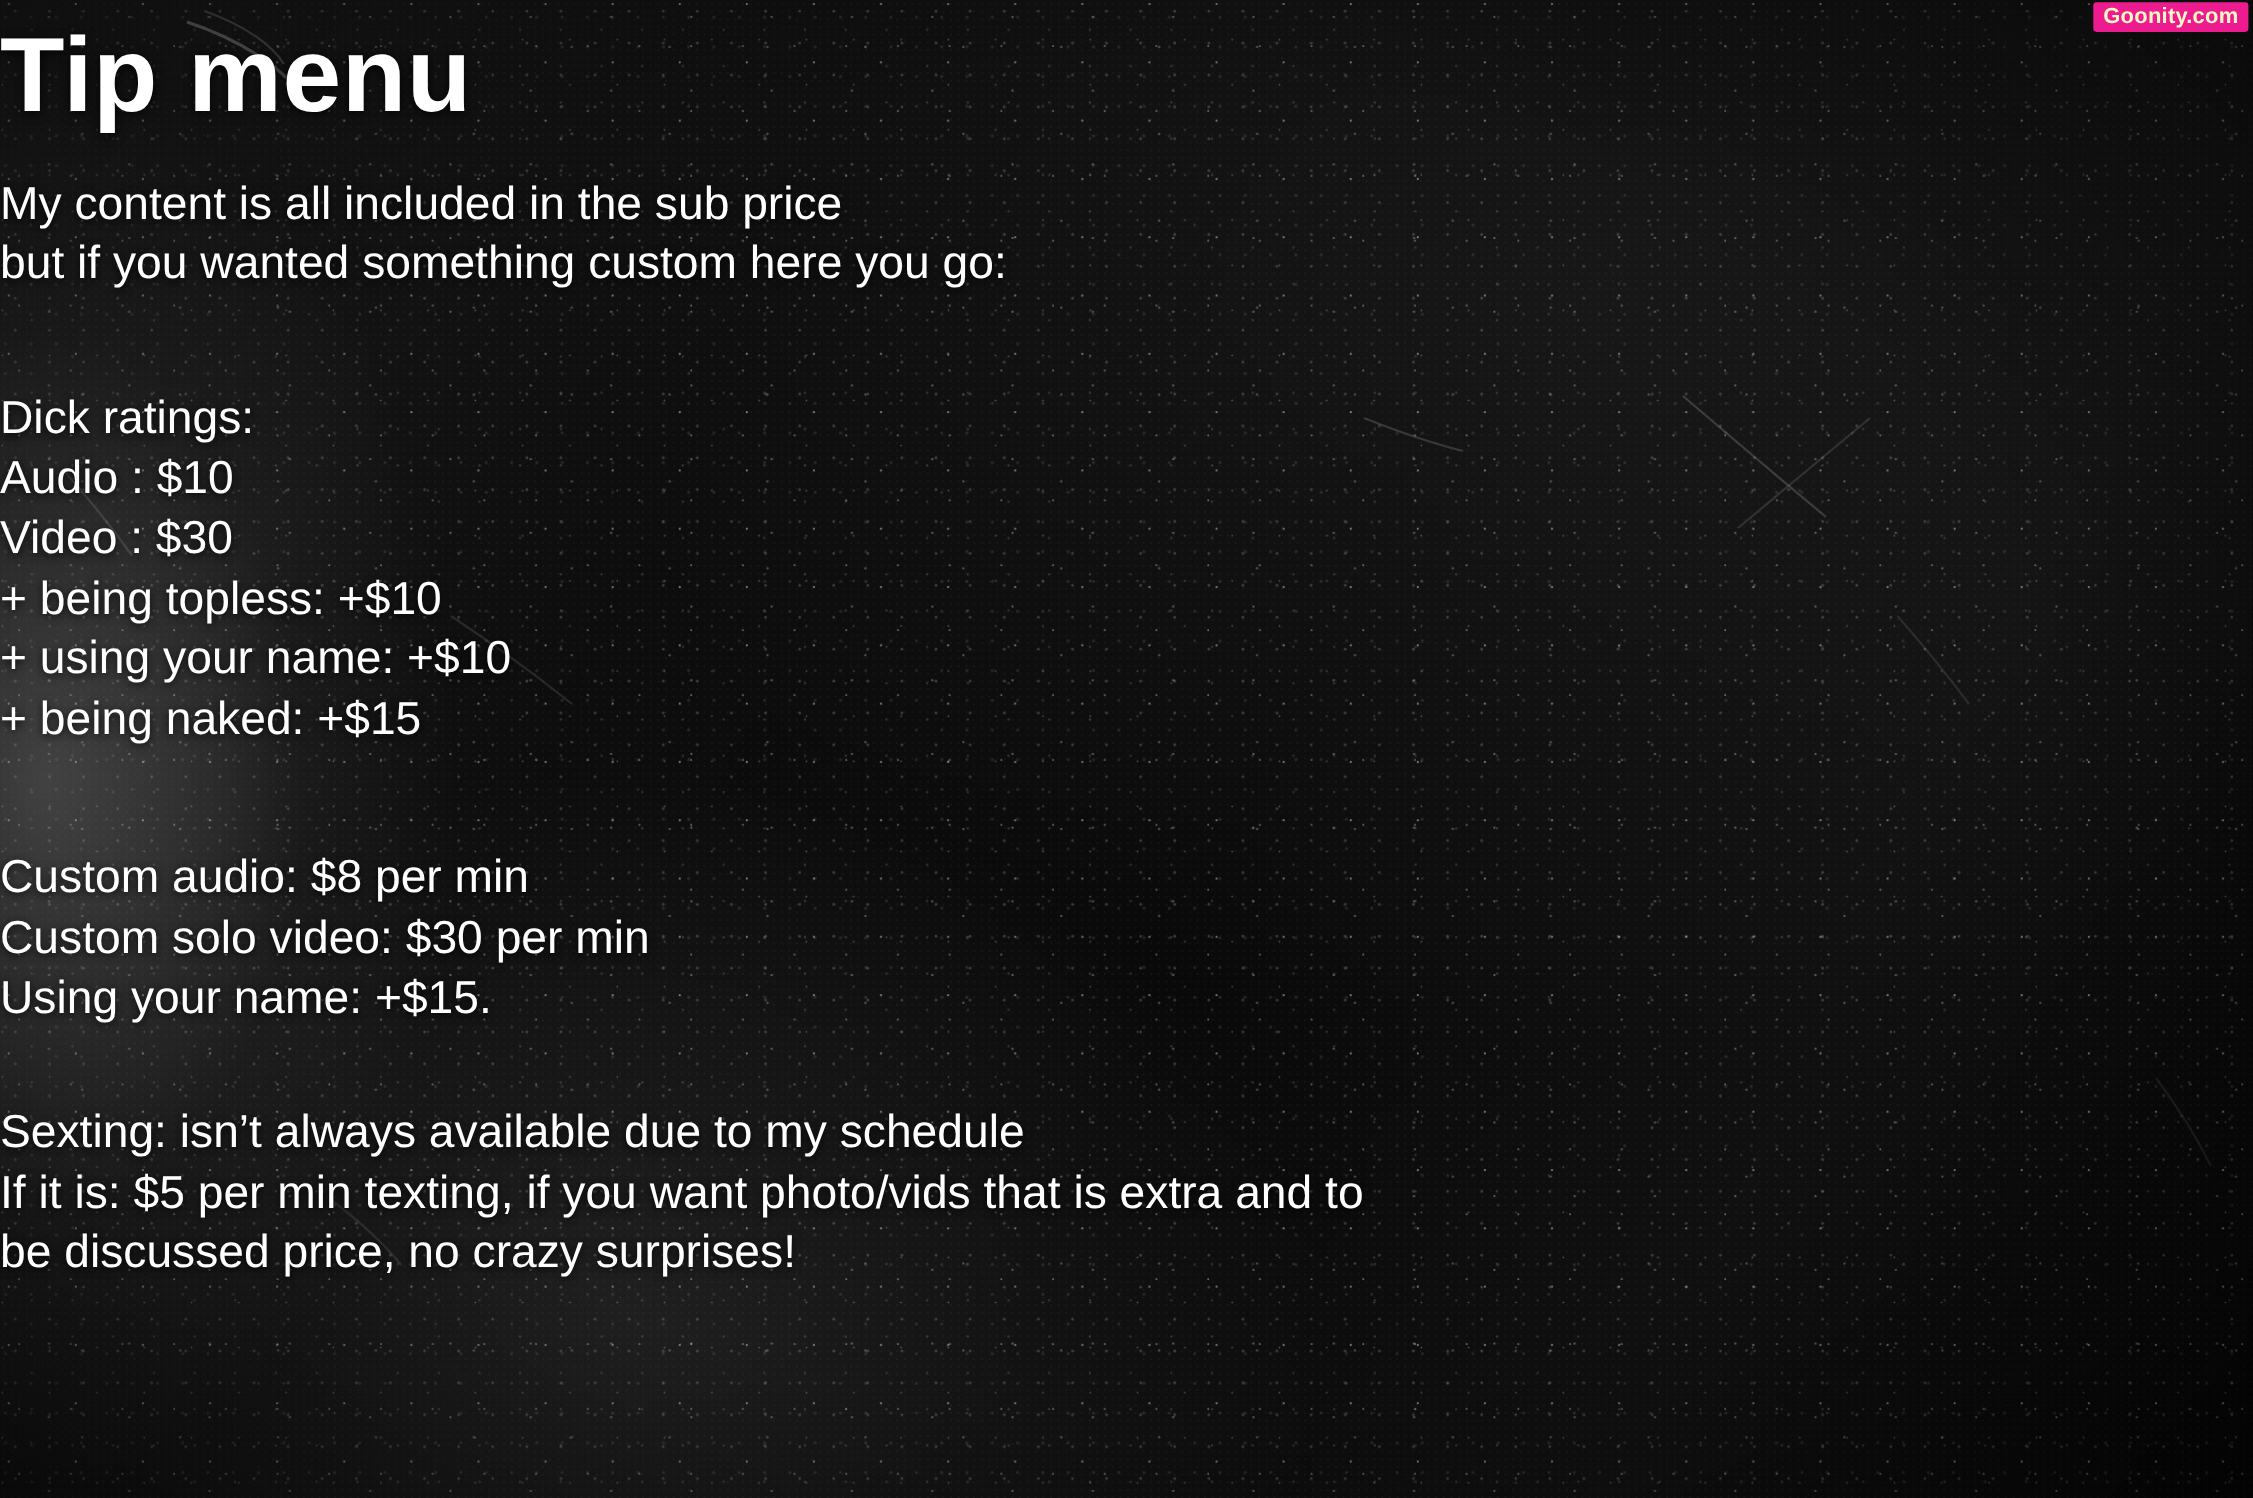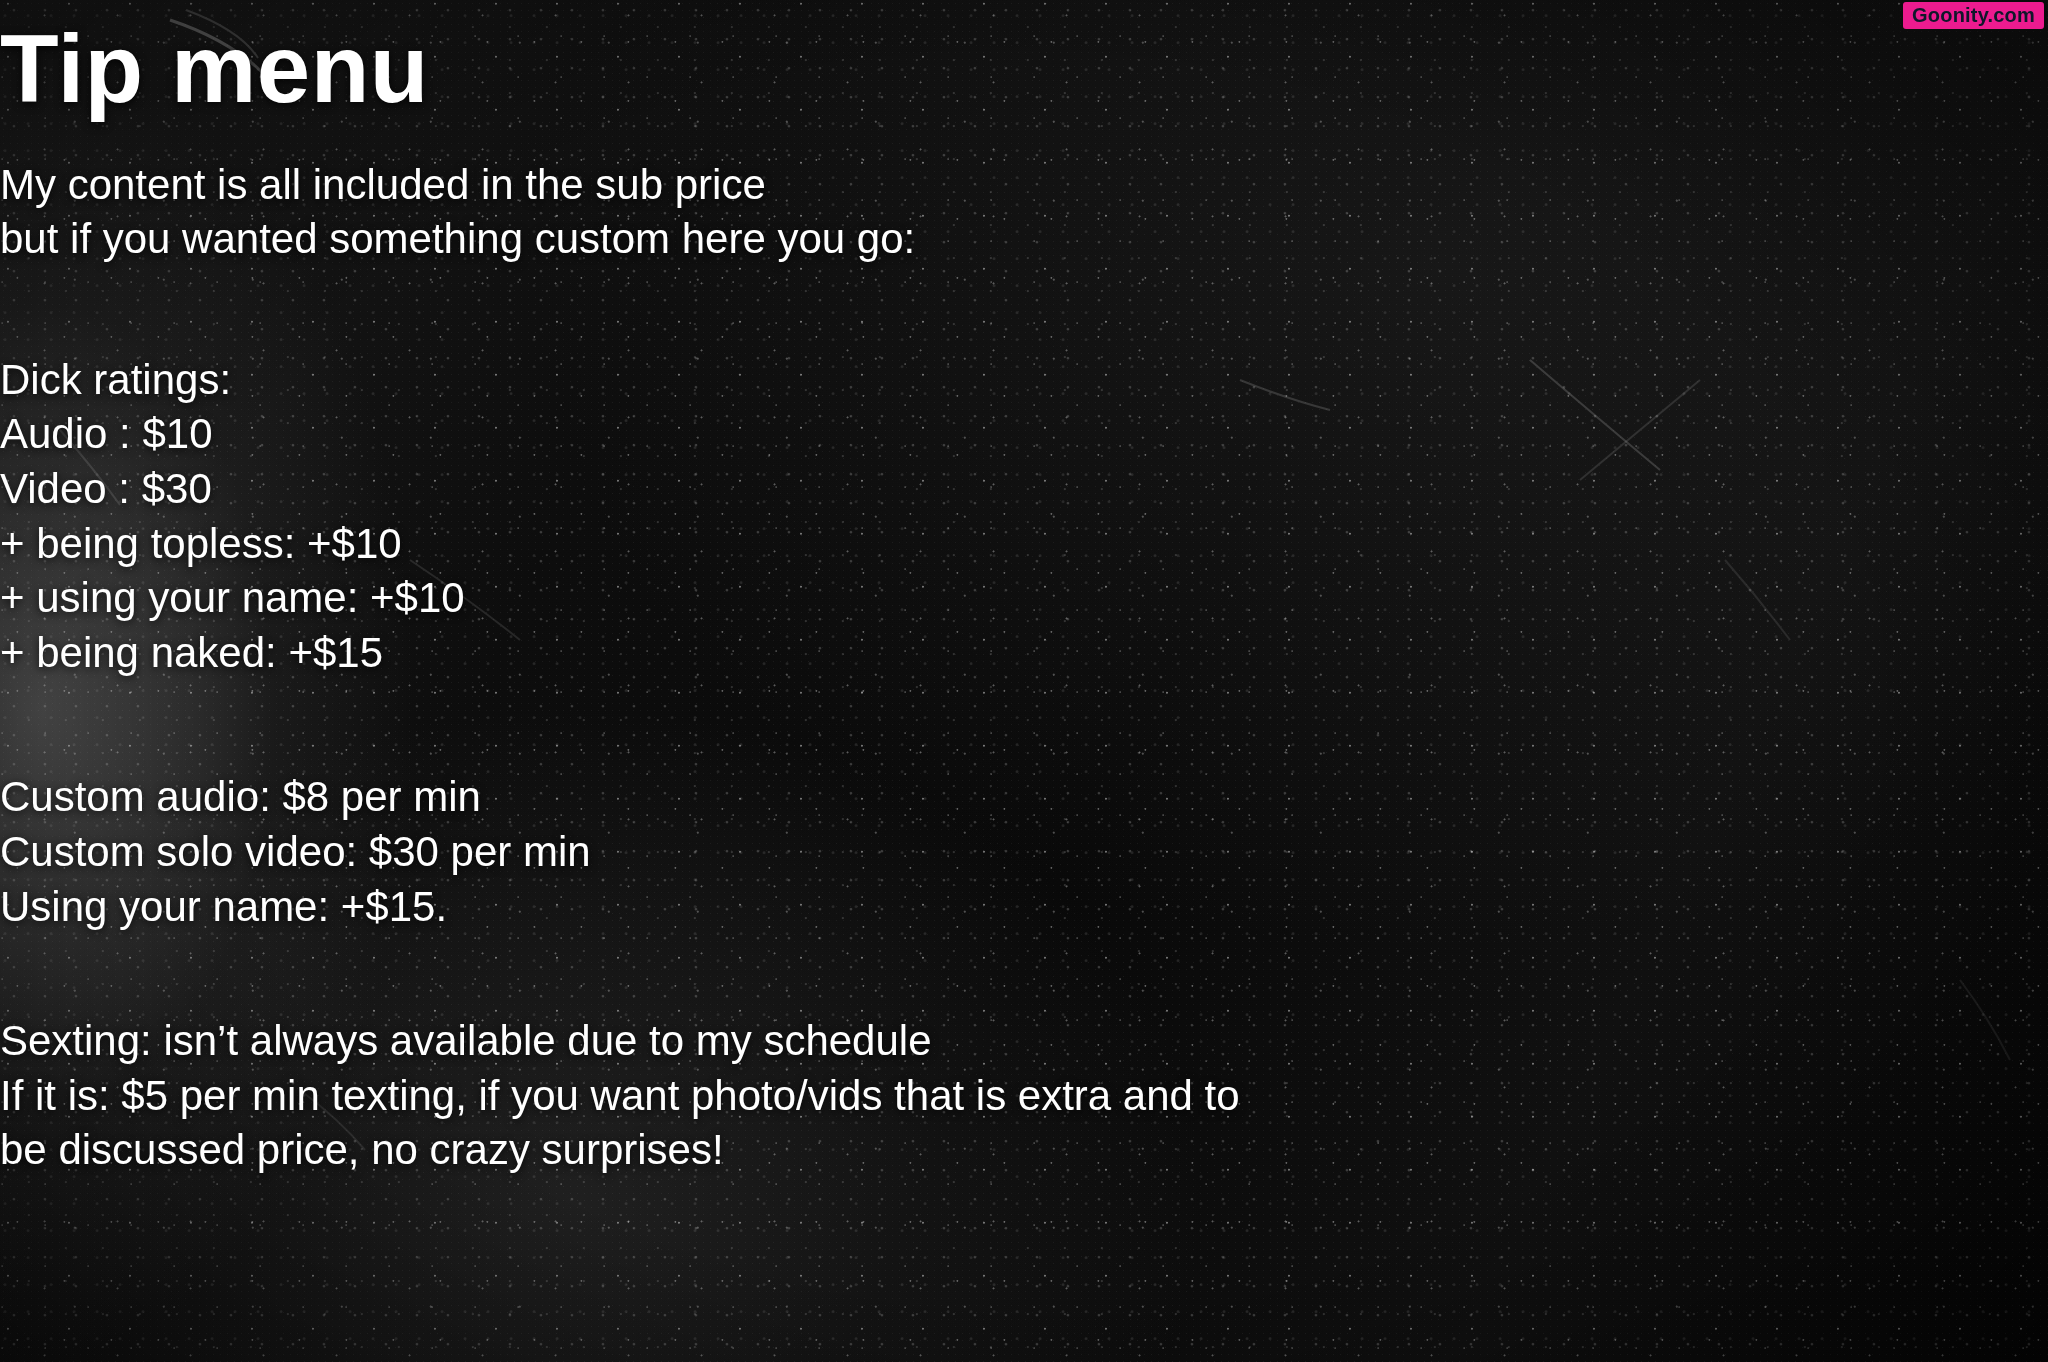--- a/index.html
+++ b/index.html
@@ -94,28 +94,28 @@
   }
 
   .line { white-space: pre; }
 
   .spacer-lg { height: 46px; }
   .spacer-md { height: 44px; }
 
   #intro { margin-top: 36px; }
   #ratings { margin-top: 40px; }
   #customs { margin-top: 46px; }
-  #sexting { margin-top: 36px; }
+  #sexting { margin-top: 24px; }
 
   #watermark-brand {
     position: absolute;
     top: 2px;
     right: 4px;
     background: #ec1b8f;
-    color: #0f172a;
+    color: #fef9c3;
     font-size: 20px;
     font-weight: 700;
     padding: 3px 9px 4px 9px;
     border-radius: 3px;
     letter-spacing: 0.2px;
     line-height: 1;
   }
 
   #watermark-handle {
     position: absolute;

